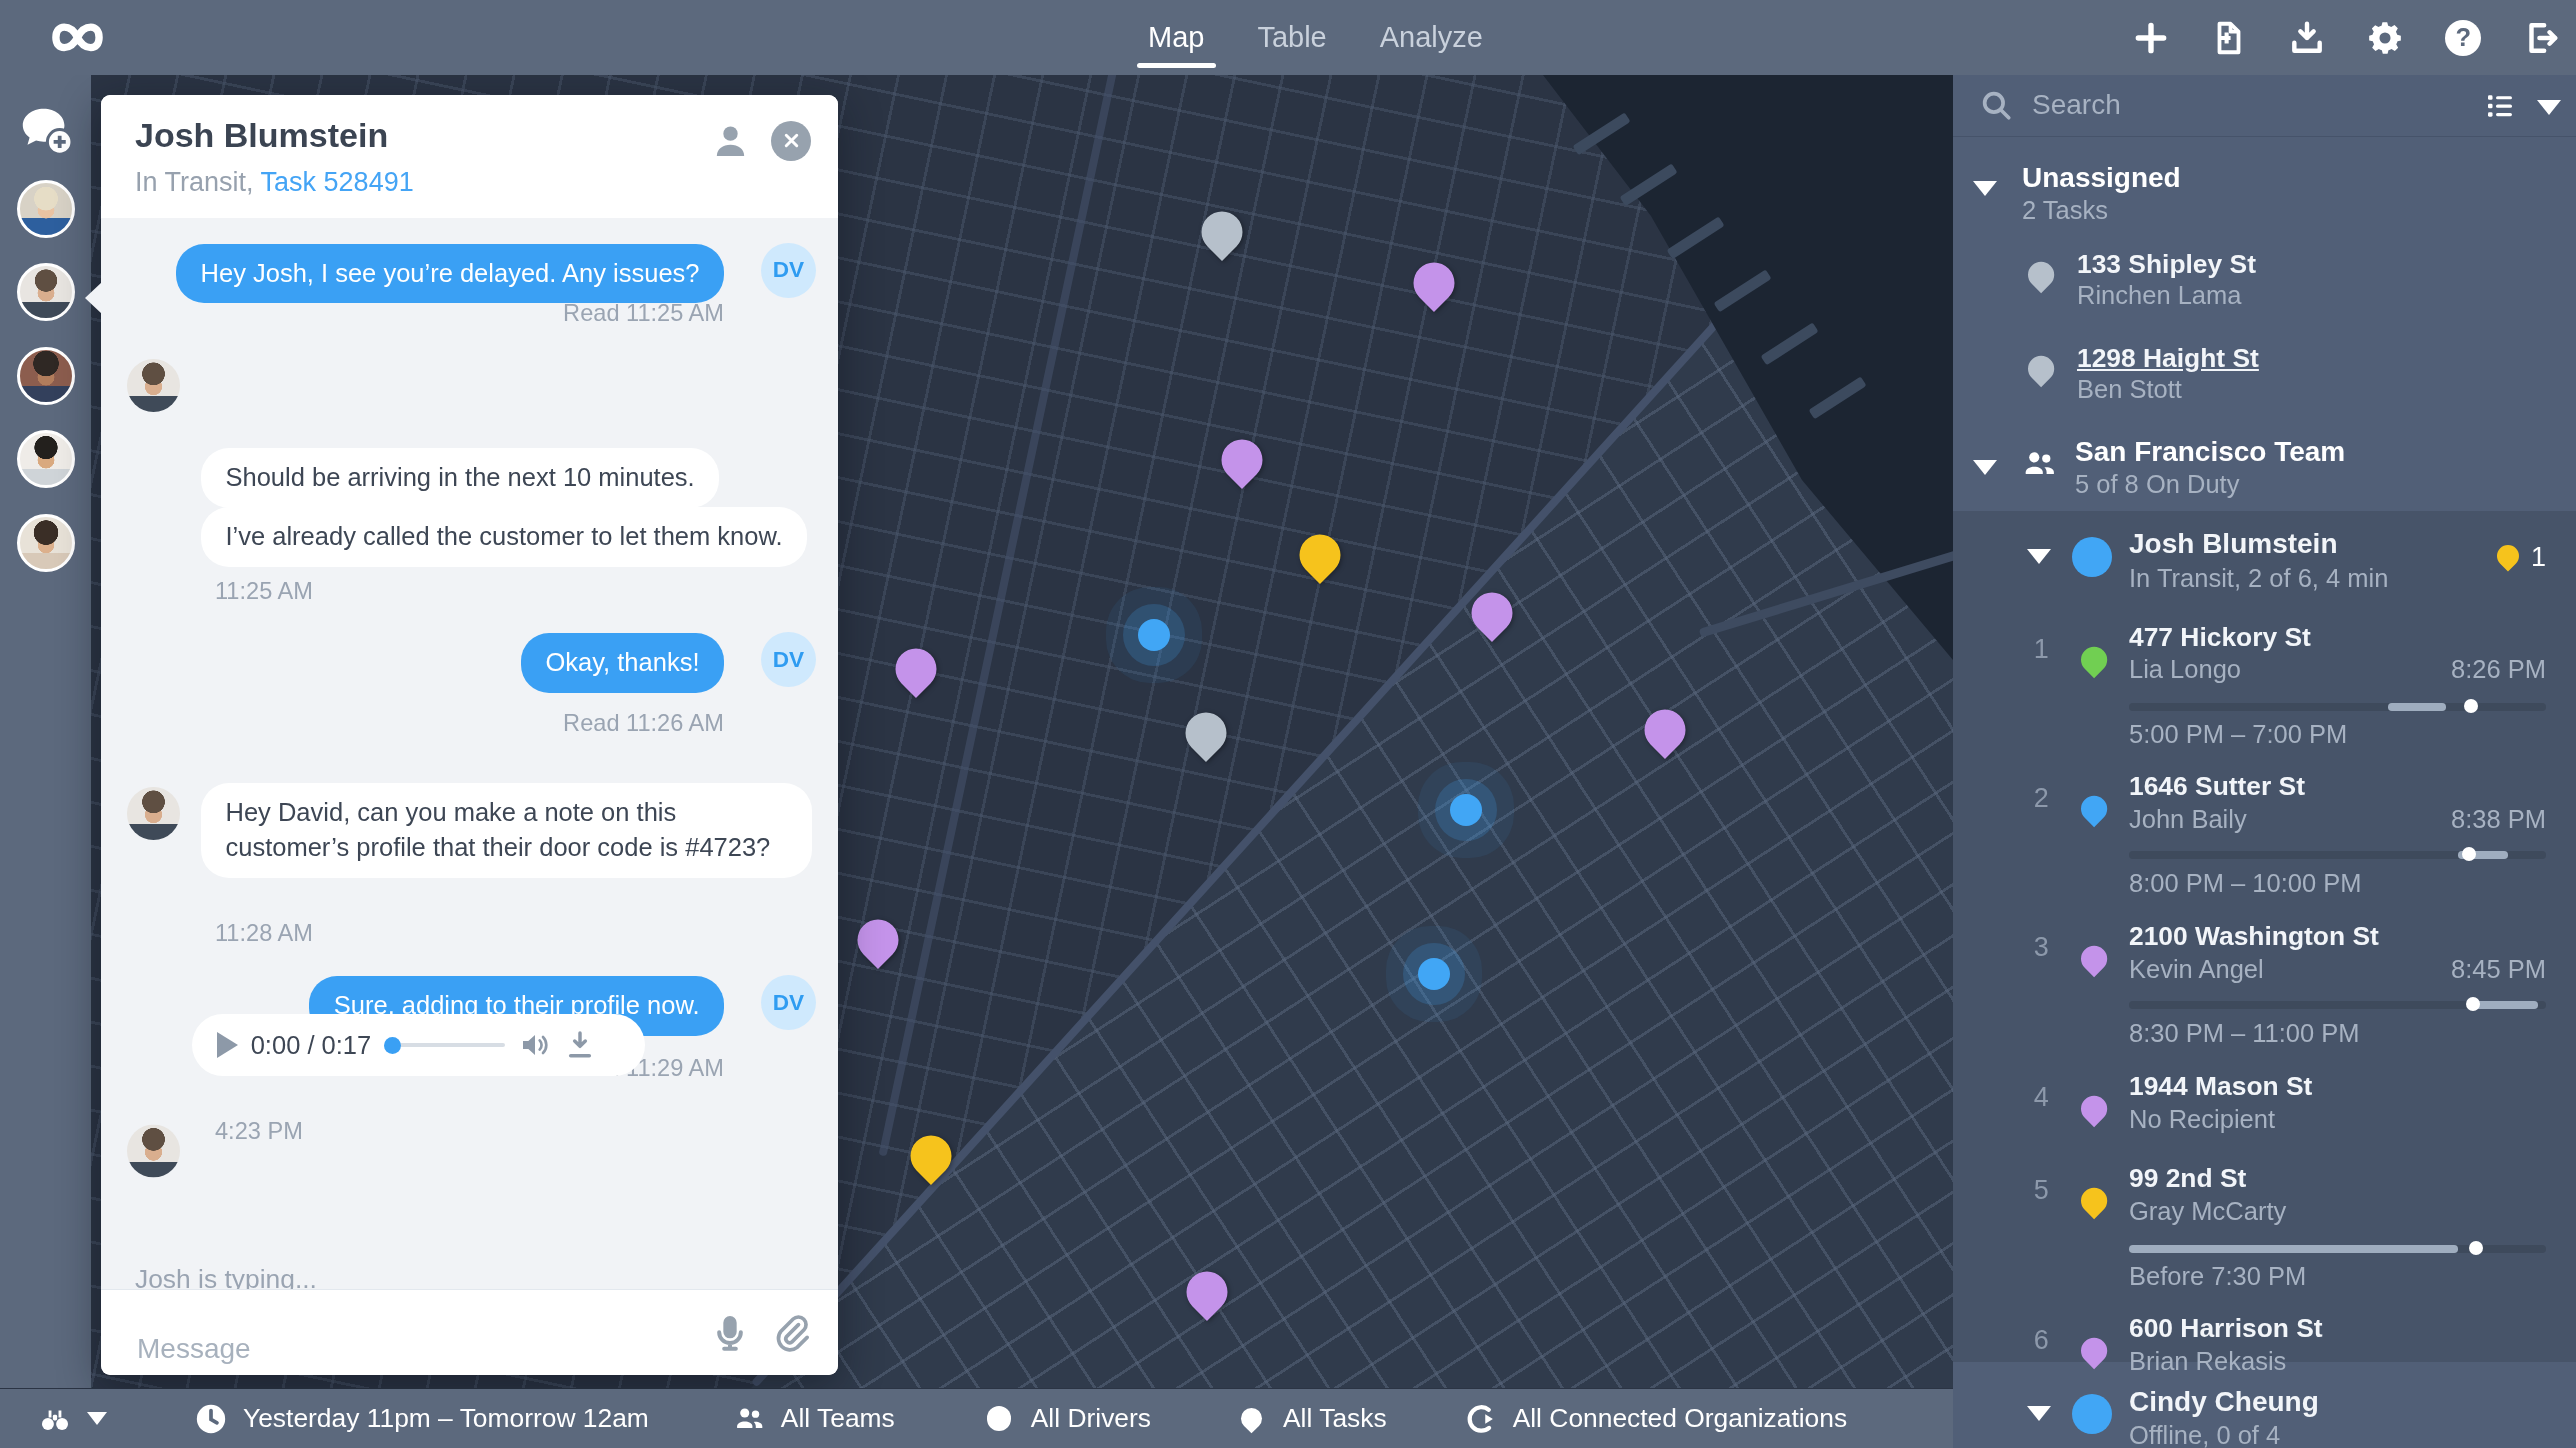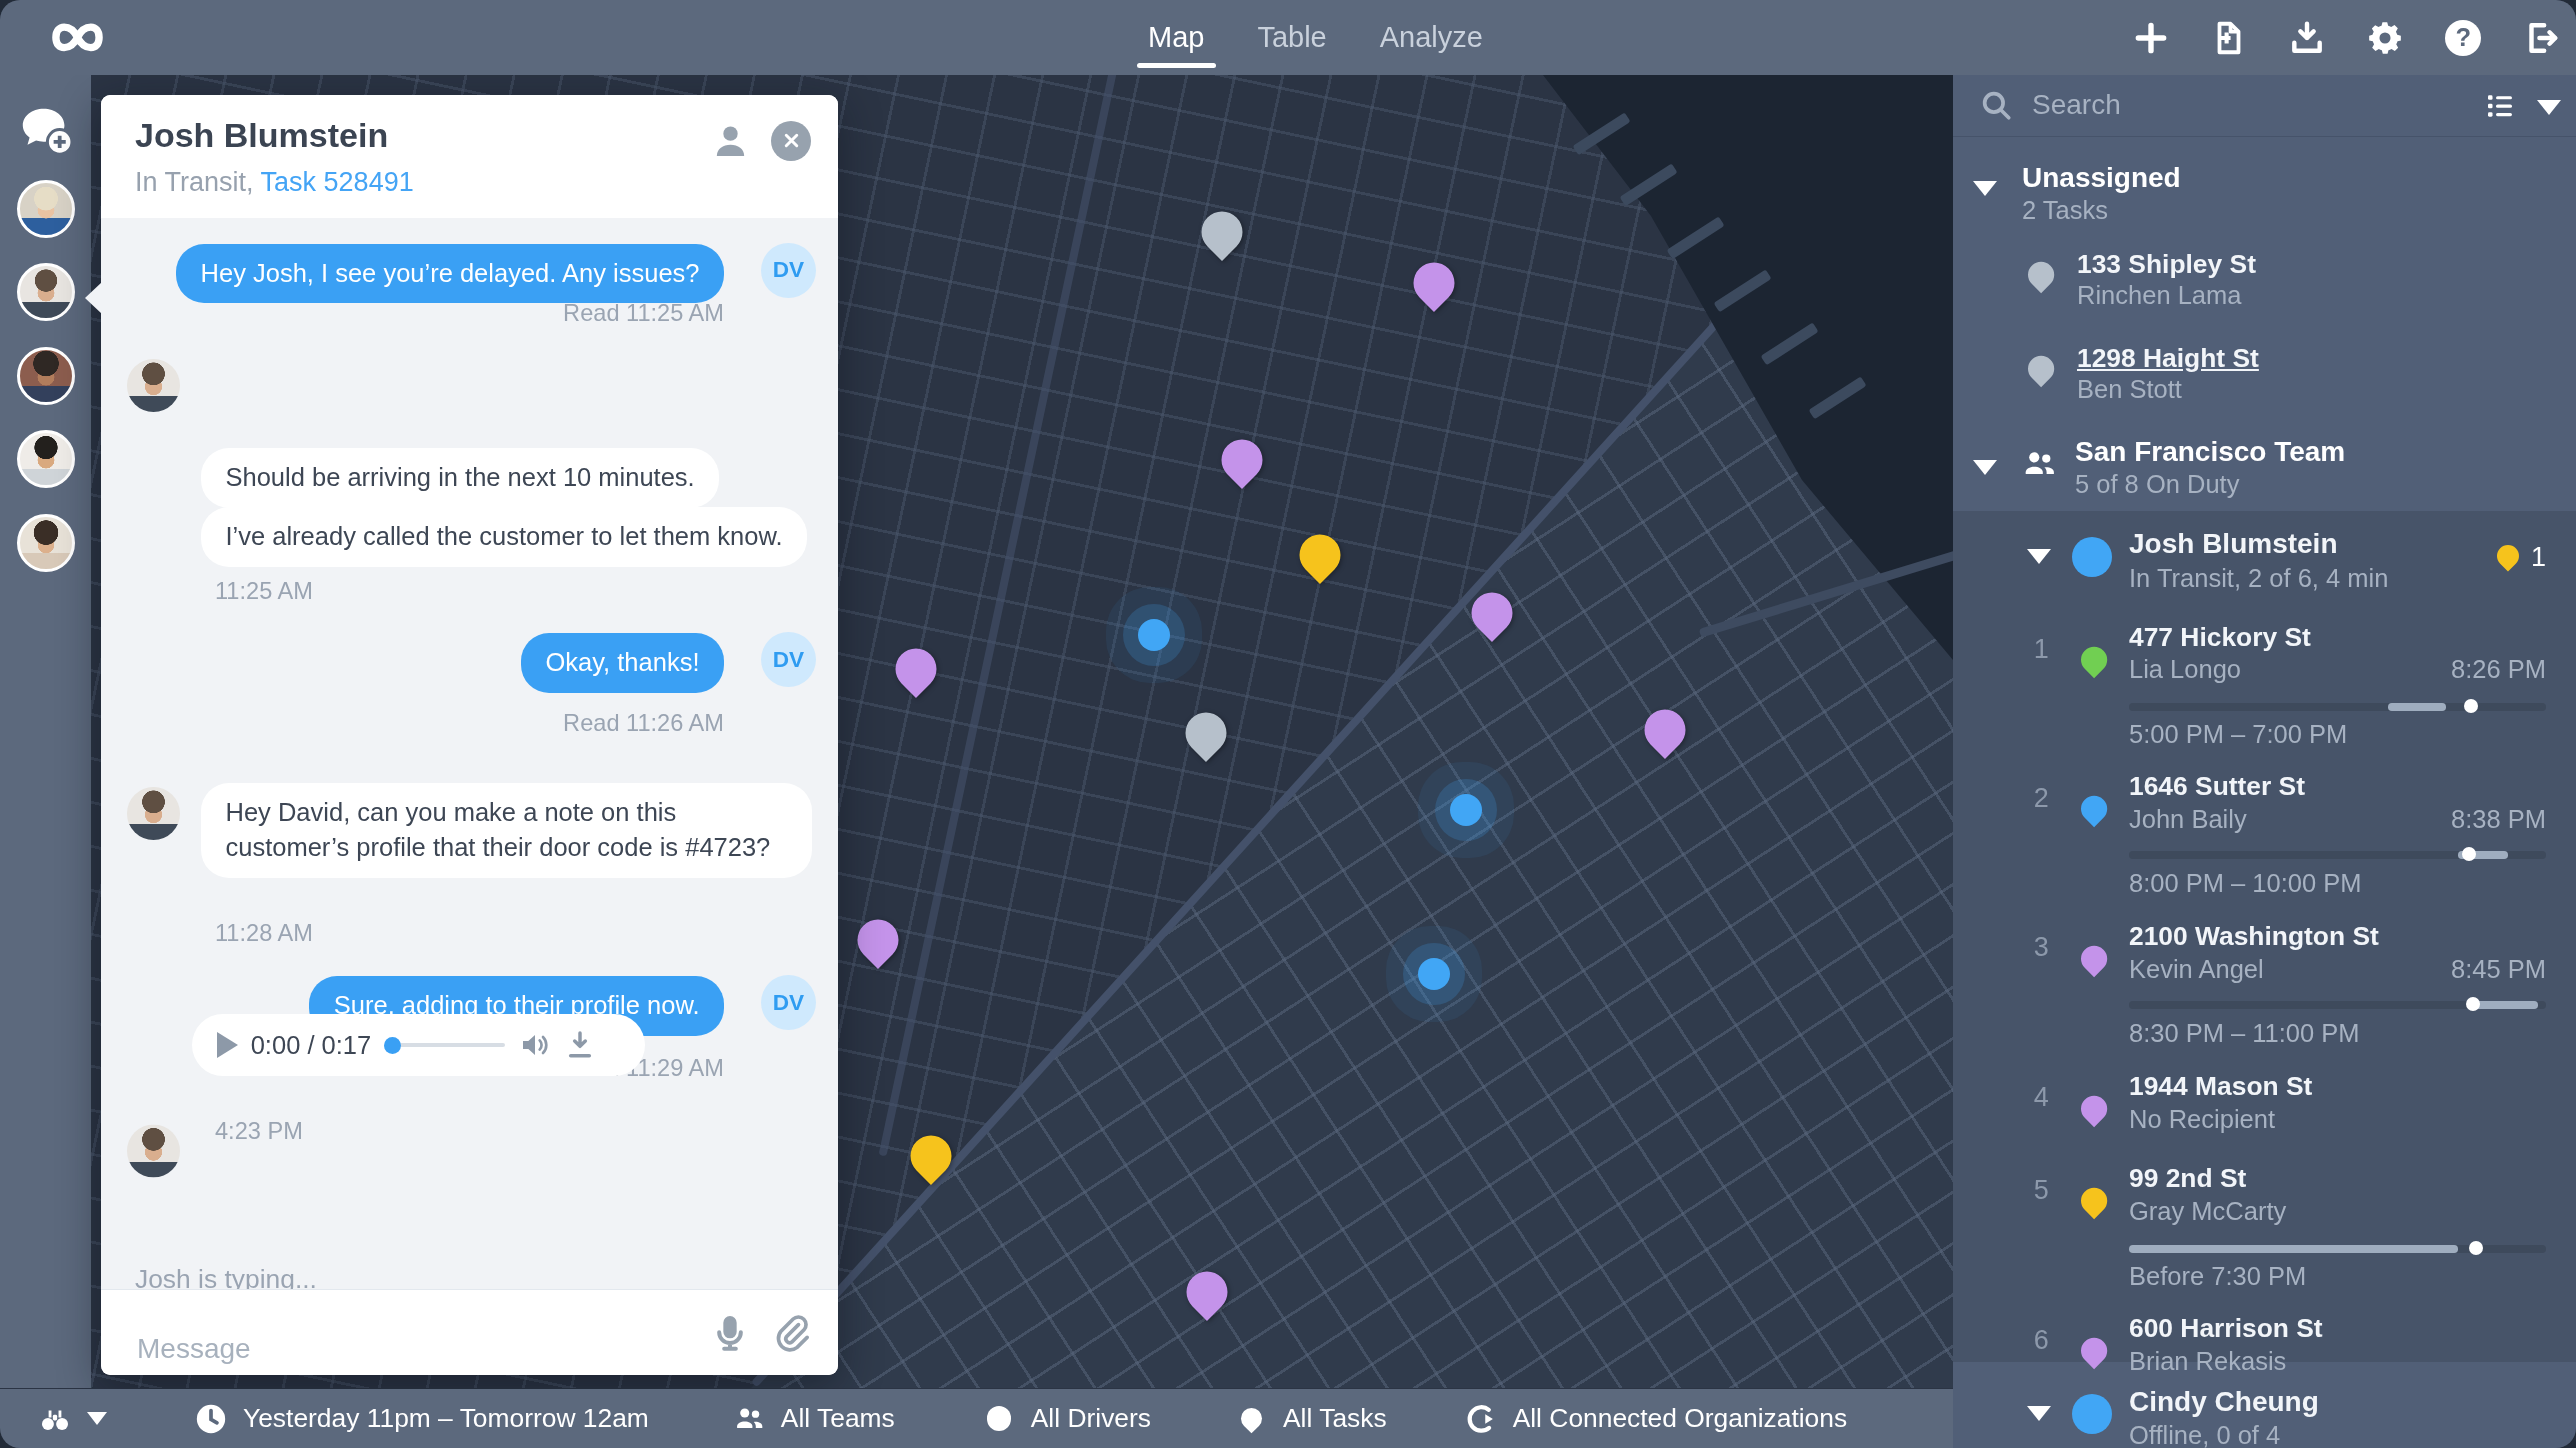--- a/index.html
+++ b/index.html
@@ -1,17 +1,17 @@
 <!DOCTYPE html>
 <html style="font-size:15px"><head>
 <meta charset="utf-8">
 <style>
   html,body{margin:0;padding:0;background:#222b38;}
   *{box-sizing:border-box;font-family:"Liberation Sans","DejaVu Sans",sans-serif;}
-  .app{position:relative;width:2576px;height:1448px;overflow:hidden;background:#2b3444;border-radius:20px;}
+  .app{position:relative;width:2576px;height:1448px;overflow:hidden;background:#2b3444;}
 
   
   .topbar{position:absolute;left:0;top:0;width:2576px;height:75px;background:#5c697d;z-index:40;display:flex;align-items:center;}
   .logo{position:absolute;left:40px;top:9.4px;width:75px;height:57px;color:#fff;}
   .tabs{position:absolute;left:1148px;top:0;height:75px;display:flex;gap:53px;align-items:center;}
   .tab{position:relative;color:#c9d1dc;font-size:29px;height:75px;display:flex;align-items:center;cursor:pointer;}
   .tab.active{color:#fff;}
   .tab.active::after{content:"";position:absolute;left:-11.3px;right:-11.3px;bottom:7.5px;height:4.7px;background:#fff;border-radius:2.8px;}
   .top-icons{position:absolute;right:13.2px;top:0;height:75px;display:flex;align-items:center;gap:35px;}
   .ticon{width:43px;height:43px;display:flex;align-items:center;justify-content:center;color:#fff;cursor:pointer;}

